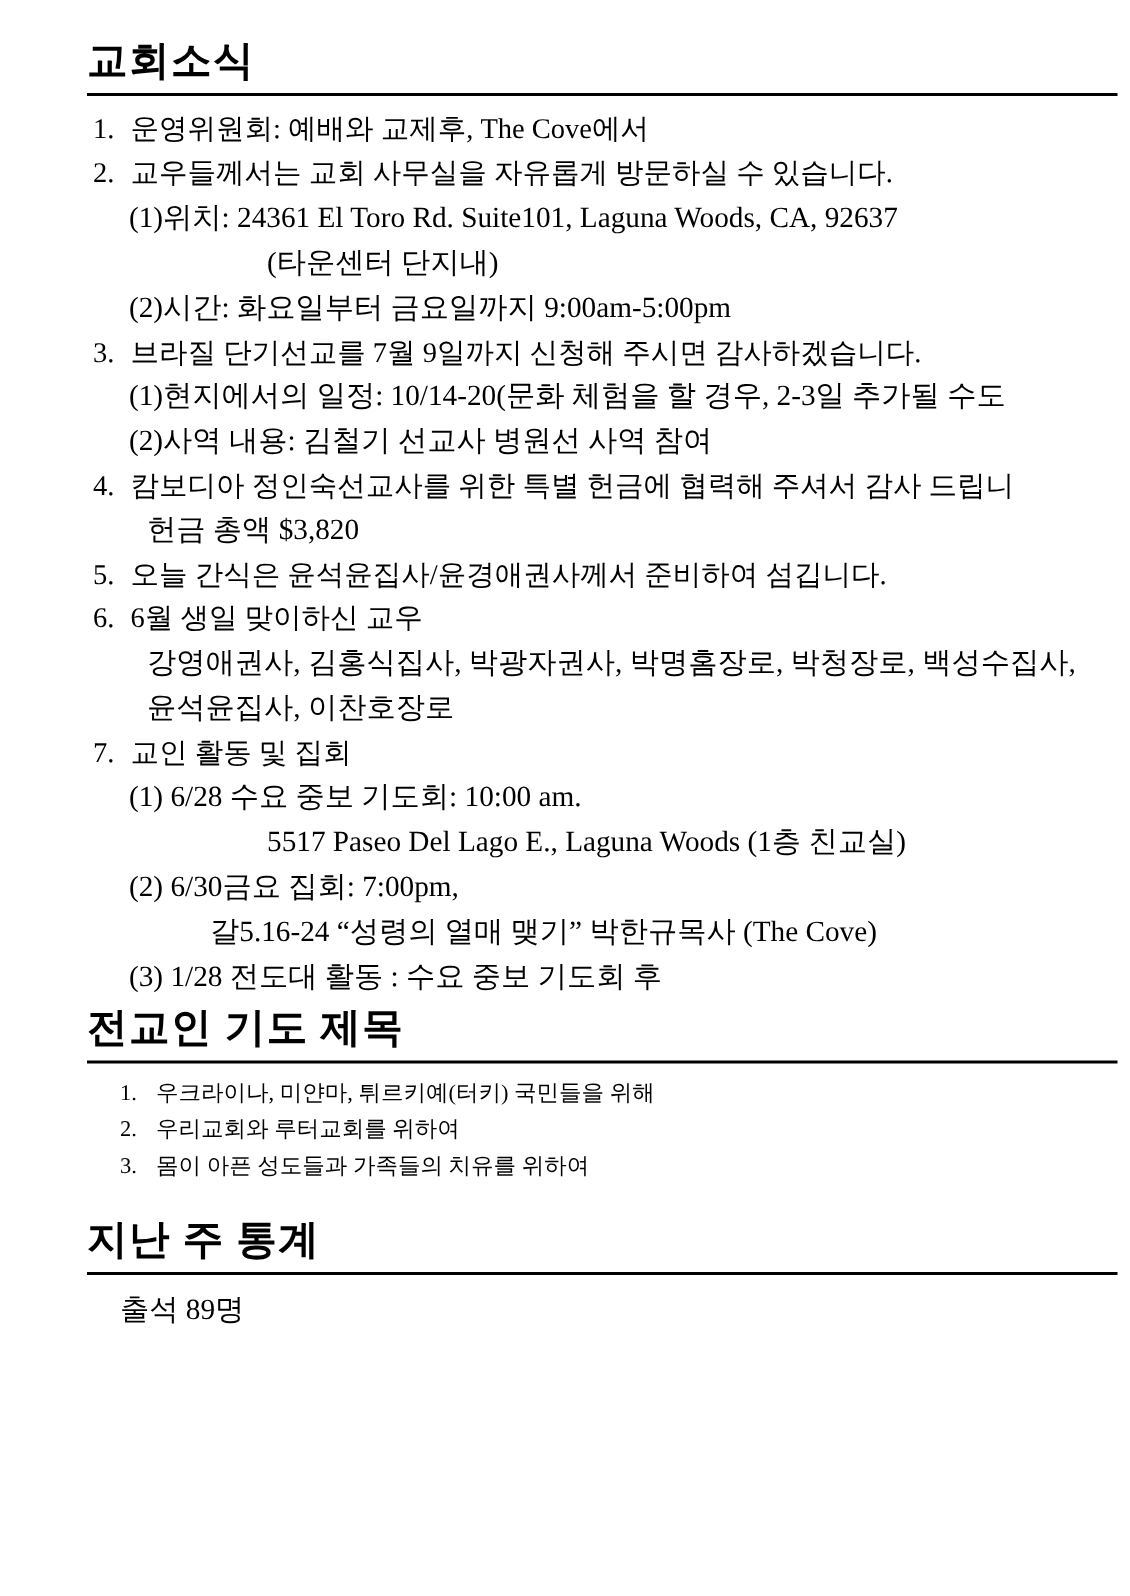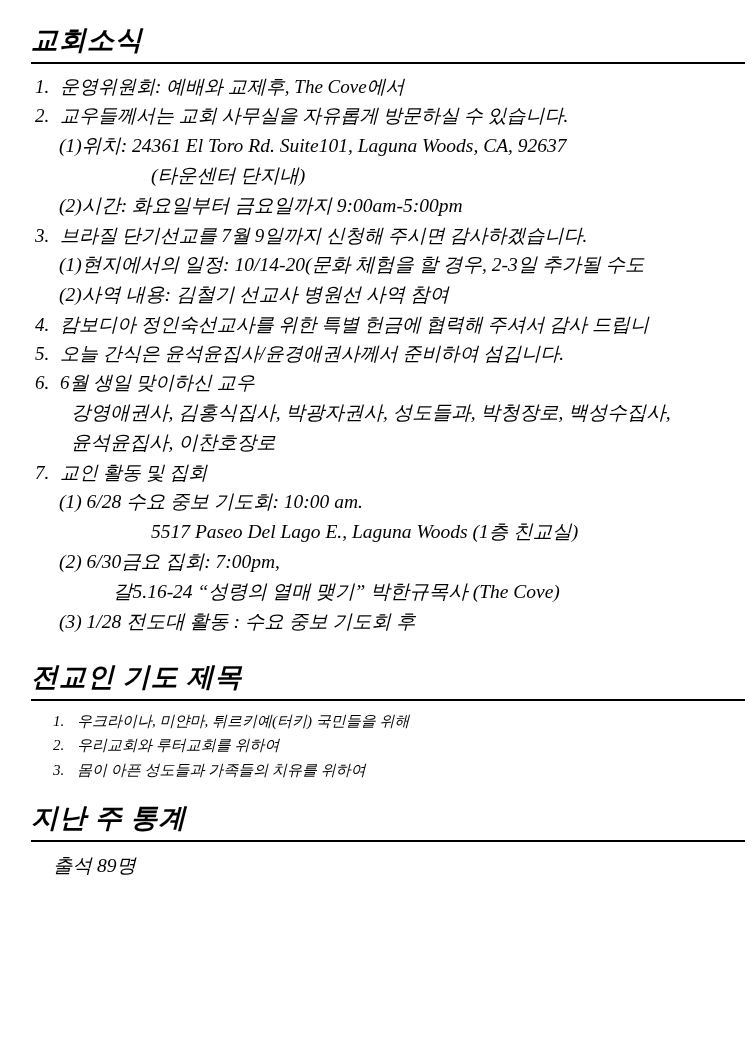--- a/index.html
+++ b/index.html
@@ -15,37 +15,36 @@
     overflow: hidden;
   }
   .page {
     position: relative;
     width: 753px;
     height: 1064px;
     padding: 0;
     box-sizing: border-box;
   }
   .section {
-    padding-left: 31px;
+    padding-left: 58px;
     padding-right: 8px;
-    font-style: italic;
   }
   h2.section-title {
     font-family: "Liberation Serif", "DejaVu Serif", serif;
     font-size: 27px;
     font-weight: bold;
     letter-spacing: 1px;
     margin: 0;
     padding: 0 0 4px 0;
     border-bottom: 2px solid #000;
     display: block;
     margin-right: 0;
   }
   .title-wrap-1 { margin-top: 22px; }
-  .title-wrap-2 { margin-top: 22px; }
+  .title-wrap-2 { }
   .title-wrap-3 { margin-top: 18px; }
   .item {
     font-size: 19px;
     line-height: 1.54;
     white-space: nowrap;
     padding-left: 4px;
   }
   .item .num {
     display: inline-block;
     width: 25px;
@@ -119,30 +118,31 @@
         <span class="num">3.</span><span>브라질 단기선교를 7월 9일까지 신청해 주시면 감사하겠습니다.</span>
       </div>
 
       <div class="sub">(1)현지에서의 일정: 10/14-20(문화 체험을 할 경우, 2-3일 추가될 수도</div>
       <div class="sub">(2)사역 내용: 김철기 선교사 병원선 사역 참여</div>
 
       <div class="item">
         <span class="num">4.</span><span>캄보디아 정인숙선교사를 위한 특별 헌금에 협력해 주셔서 감사 드립니</span>
       </div>
 
+      <div class="sub indent-mid">헌금 총액 $3,820</div>
 
       <div class="item">
         <span class="num">5.</span><span>오늘 간식은 윤석윤집사/윤경애권사께서 준비하여 섬깁니다.</span>
       </div>
 
       <div class="item">
         <span class="num">6.</span><span>6월 생일 맞이하신 교우</span>
       </div>
 
-      <div class="sub indent-mid">강영애권사, 김홍식집사, 박광자권사, 성도들과, 박청장로, 백성수집사,</div>
+      <div class="sub indent-mid">강영애권사, 김홍식집사, 박광자권사, 박명홈장로, 박청장로, 백성수집사,</div>
       <div class="sub indent-mid">윤석윤집사, 이찬호장로</div>
 
       <div class="item">
         <span class="num">7.</span><span>교인 활동 및 집회</span>
       </div>
 
       <div class="sub">(1)  6/28 수요 중보 기도회: 10:00 am.</div>
       <div class="sub indent-deep">5517 Paseo Del Lago E., Laguna Woods (1층 친교실)</div>
       <div class="sub">(2)  6/30금요 집회: 7:00pm,</div>
       <div class="sub indent-sub-cont">갈5.16-24 “성령의 열매 맺기” 박한규목사 (The Cove)</div>

